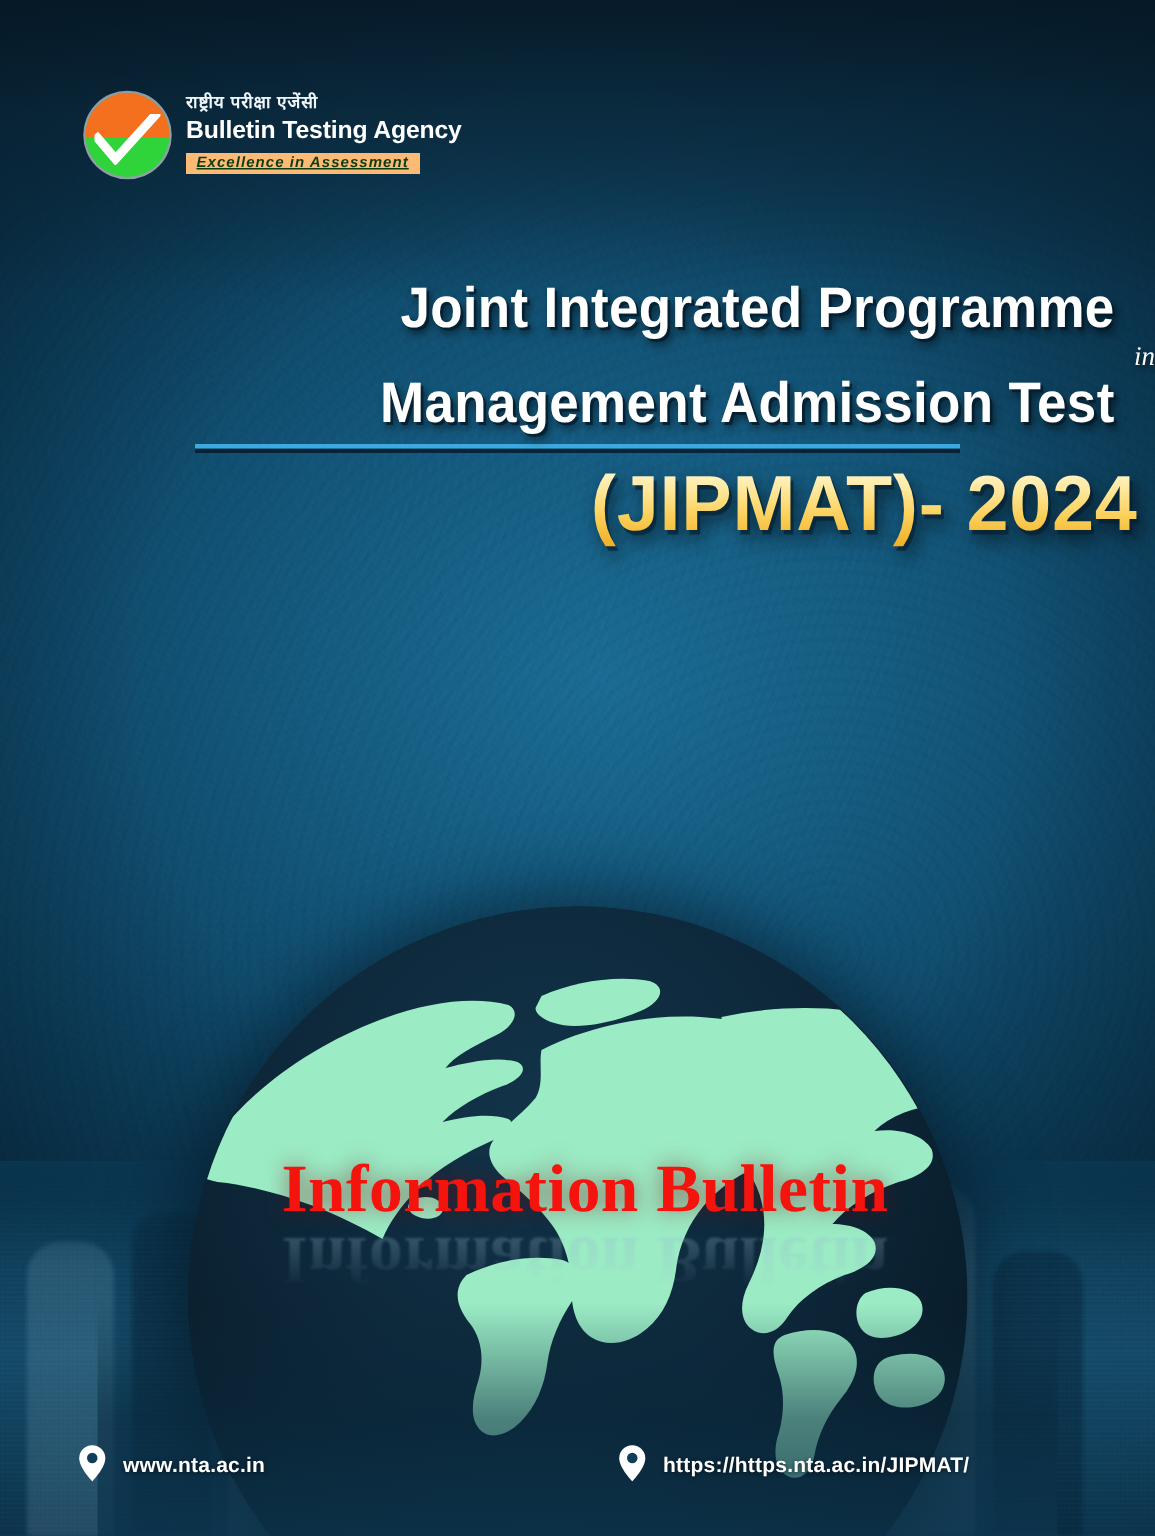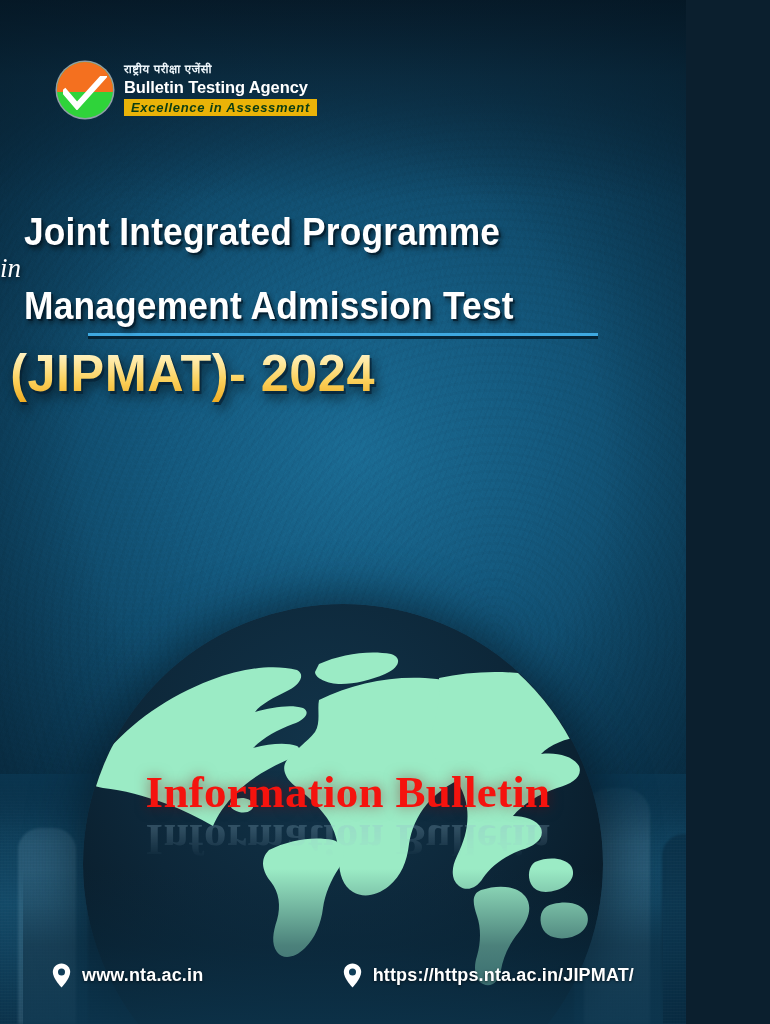--- a/index.html
+++ b/index.html
@@ -3,25 +3,24 @@
 <meta charset="utf-8">
 <style>
   html,body{margin:0;padding:0;background:#0b1f2e;}
   body{
     font-family:"Liberation Sans", sans-serif;
     -webkit-font-smoothing:antialiased;
   }
 
   .cover{
     position:relative;
-    width:650px;
+    width:770px;
     height:1024px;
     overflow:hidden;
     background:#15567c;
-    padding-left:36px;
   }
 
   
   .bg-base{
     position:absolute; inset:0;
     background:
       radial-gradient(ellipse 70% 45% at 52% 44%, #1b6b93 0%, #14597e 38%, #0f4969 66%, #0b3853 100%);
   }
   .bg-vignette{
     position:absolute; inset:0;
@@ -123,51 +122,52 @@
     font-family:"Liberation Sans", sans-serif;
     margin-bottom:3px; white-space:nowrap; font-weight:600;
   }
   .logo-en{
     color:#ffffff; font-size:16.5px; font-weight:bold;
     letter-spacing:-.1px; white-space:nowrap;
     margin-bottom:4px;
   }
   .logo-tag{
     display:inline-block;
-    background:#eab308;
+    background:#fdba74;
     color:#0c3d12;
-    font-size:13px; font-weight:bold; font-style:italic;
+    font-size:10px; font-weight:bold; font-style:italic;
     letter-spacing:.7px;
     padding:2px 7px 2px 7px;
     white-space:nowrap;
+    text-decoration:underline;
   }
 
   
   .title-block{
-    position:absolute; left:0; right:0; top:212px;
-    text-align:left; z-index:8;
+    position:absolute; left:0; right:0; top:186px;
+    text-align:right; z-index:8;
   }
   .t-line1, .t-line3{
     color:#ffffff;
     font-family:"Liberation Sans Narrow","Liberation Sans", sans-serif;
     font-weight:bold;
     font-size:38px;
     letter-spacing:.2px;
     transform:scaleX(.93);
     text-shadow:
        2px 2px 0 rgba(3,26,42,.75),
        3px 4px 6px rgba(0,0,0,.55);
     line-height:1.06;
     white-space:nowrap;
   }
   .t-in{
     font-family:"Liberation Serif", serif;
     font-style:italic;
     color:#ffffff;
-    font-size:27px;
+    font-size:18px;
     line-height:1.25;
     text-shadow:1px 2px 4px rgba(0,0,0,.6);
   }
   .t-rule{
     width:510px; height:3px;
     margin:7px auto 0 auto;
     background:#3ea8e0;
     box-shadow:0 3px 0 0 rgba(4,28,44,.85);
   }
   .t-jipmat{
@@ -243,21 +243,21 @@
     padding:0 52px;
     box-sizing:border-box;
   }
   .f-item{
     display:flex; align-items:center; gap:11px;
   }
   .f-item.left{ width:360px; }
   .f-pin{ flex:0 0 auto; width:19px; height:25px; }
   .f-url{
     color:#ffffff;
-    font-size:18px;
+    font-size:14px;
     font-weight:bold;
     letter-spacing:.15px;
     white-space:nowrap;
     text-shadow:0 1px 3px rgba(0,0,0,.6);
   }
 </style>
 </head>
 <body>
 
 <div class="cover">

